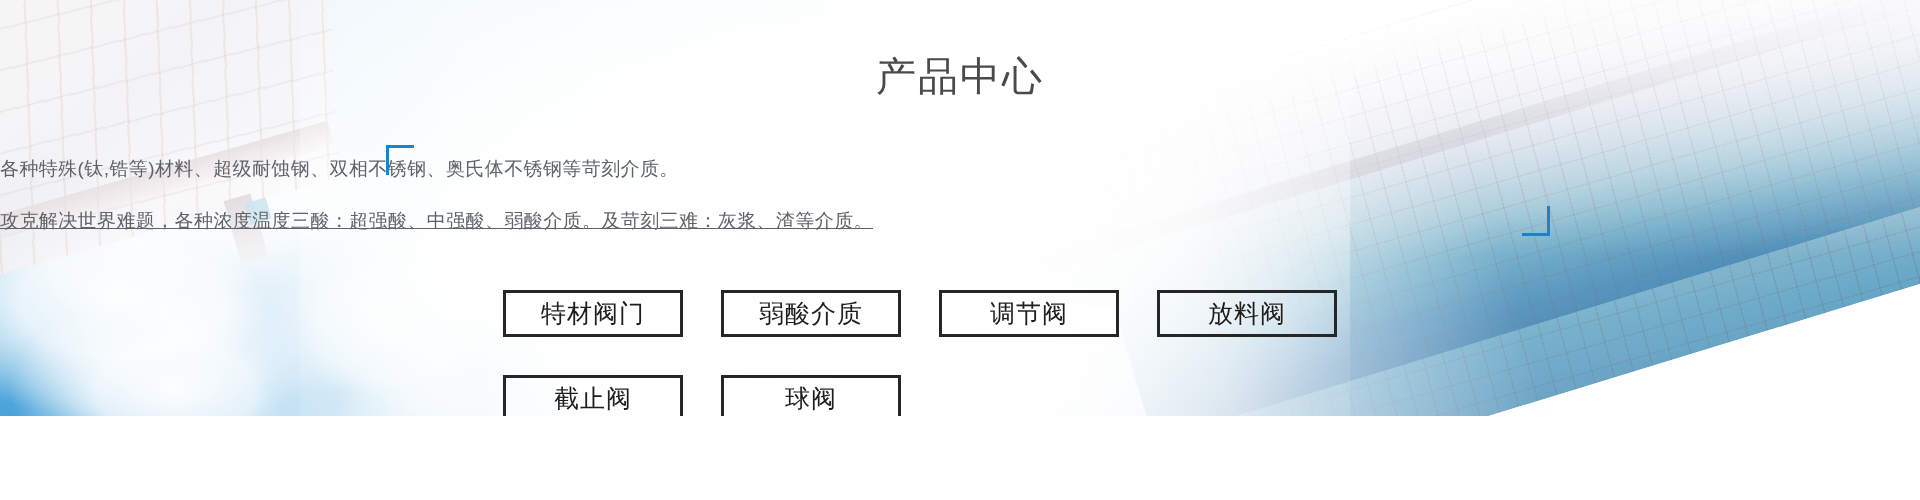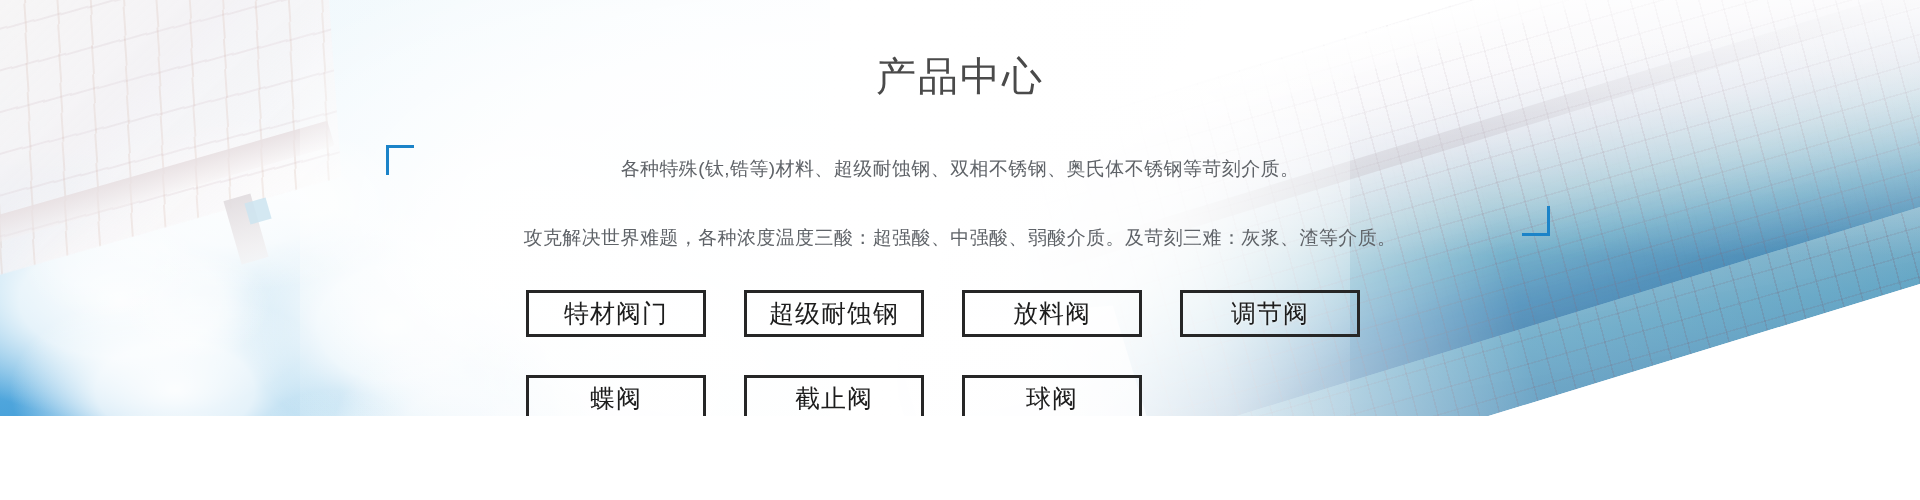--- a/index.html
+++ b/index.html
@@ -188,30 +188,30 @@
     font-size: 40px;
     line-height: 1.2;
     letter-spacing: 2px;
     color: #4a4a4a;
     font-weight: normal;
   }
 
   .subtitle-block {
     position: absolute;
     left: 0; right: 0; top: 150px;
-    text-align: center;
+    text-align: left;
   }
   .subtitle-line {
     font-size: 19px;
     line-height: 38px;
     color: #5f6368;
     letter-spacing: 0.4px;
     white-space: nowrap;
   }
-  .subtitle-line.l2 { margin-top: 31px; }
+  .subtitle-line.l2 { margin-top: 14px; text-decoration: underline; }
 
   
   .bracket {
     position: absolute;
     width: 28px; height: 30px;
     pointer-events: none;
   }
   .bracket.tl {
     left: 386px; top: 145px;
     border-top: 3px solid #1b83c8;
@@ -219,21 +219,21 @@
   }
   .bracket.br {
     left: 1522px; top: 206px;
     border-bottom: 3px solid #1b83c8;
     border-right: 3px solid #1b83c8;
   }
 
   
   .cat-grid {
     position: absolute;
-    left: 526px;
+    left: 503px;
     top: 290px;
     width: 900px;
     display: grid;
     grid-template-columns: repeat(4, 180px);
     grid-auto-rows: 47px;
     column-gap: 60px;
     row-gap: 27px;
     gap: 38px;
   }
   .cat-btn {
@@ -298,30 +298,27 @@
     </div>
 
     <div class="bracket tl"></div>
     <div class="bracket br"></div>
 
     <div class="cat-grid">
       <div class="cat-btn">
         <span>特材阀门</span>
       </div>
       <div class="cat-btn">
-        <span>超级耐蚀钢</span>
+        <span>弱酸介质</span>
+      </div>
+      <div class="cat-btn">
+        <span>调节阀</span>
       </div>
       <div class="cat-btn">
         <span>放料阀</span>
-      </div>
-      <div class="cat-btn">
-        <span>调节阀</span>
-      </div>
-      <div class="cat-btn">
-        <span>蝶阀</span>
       </div>
       <div class="cat-btn">
         <span>截止阀</span>
       </div>
       <div class="cat-btn">
         <span>球阀</span>
       </div>
     </div>
 
   </div>

